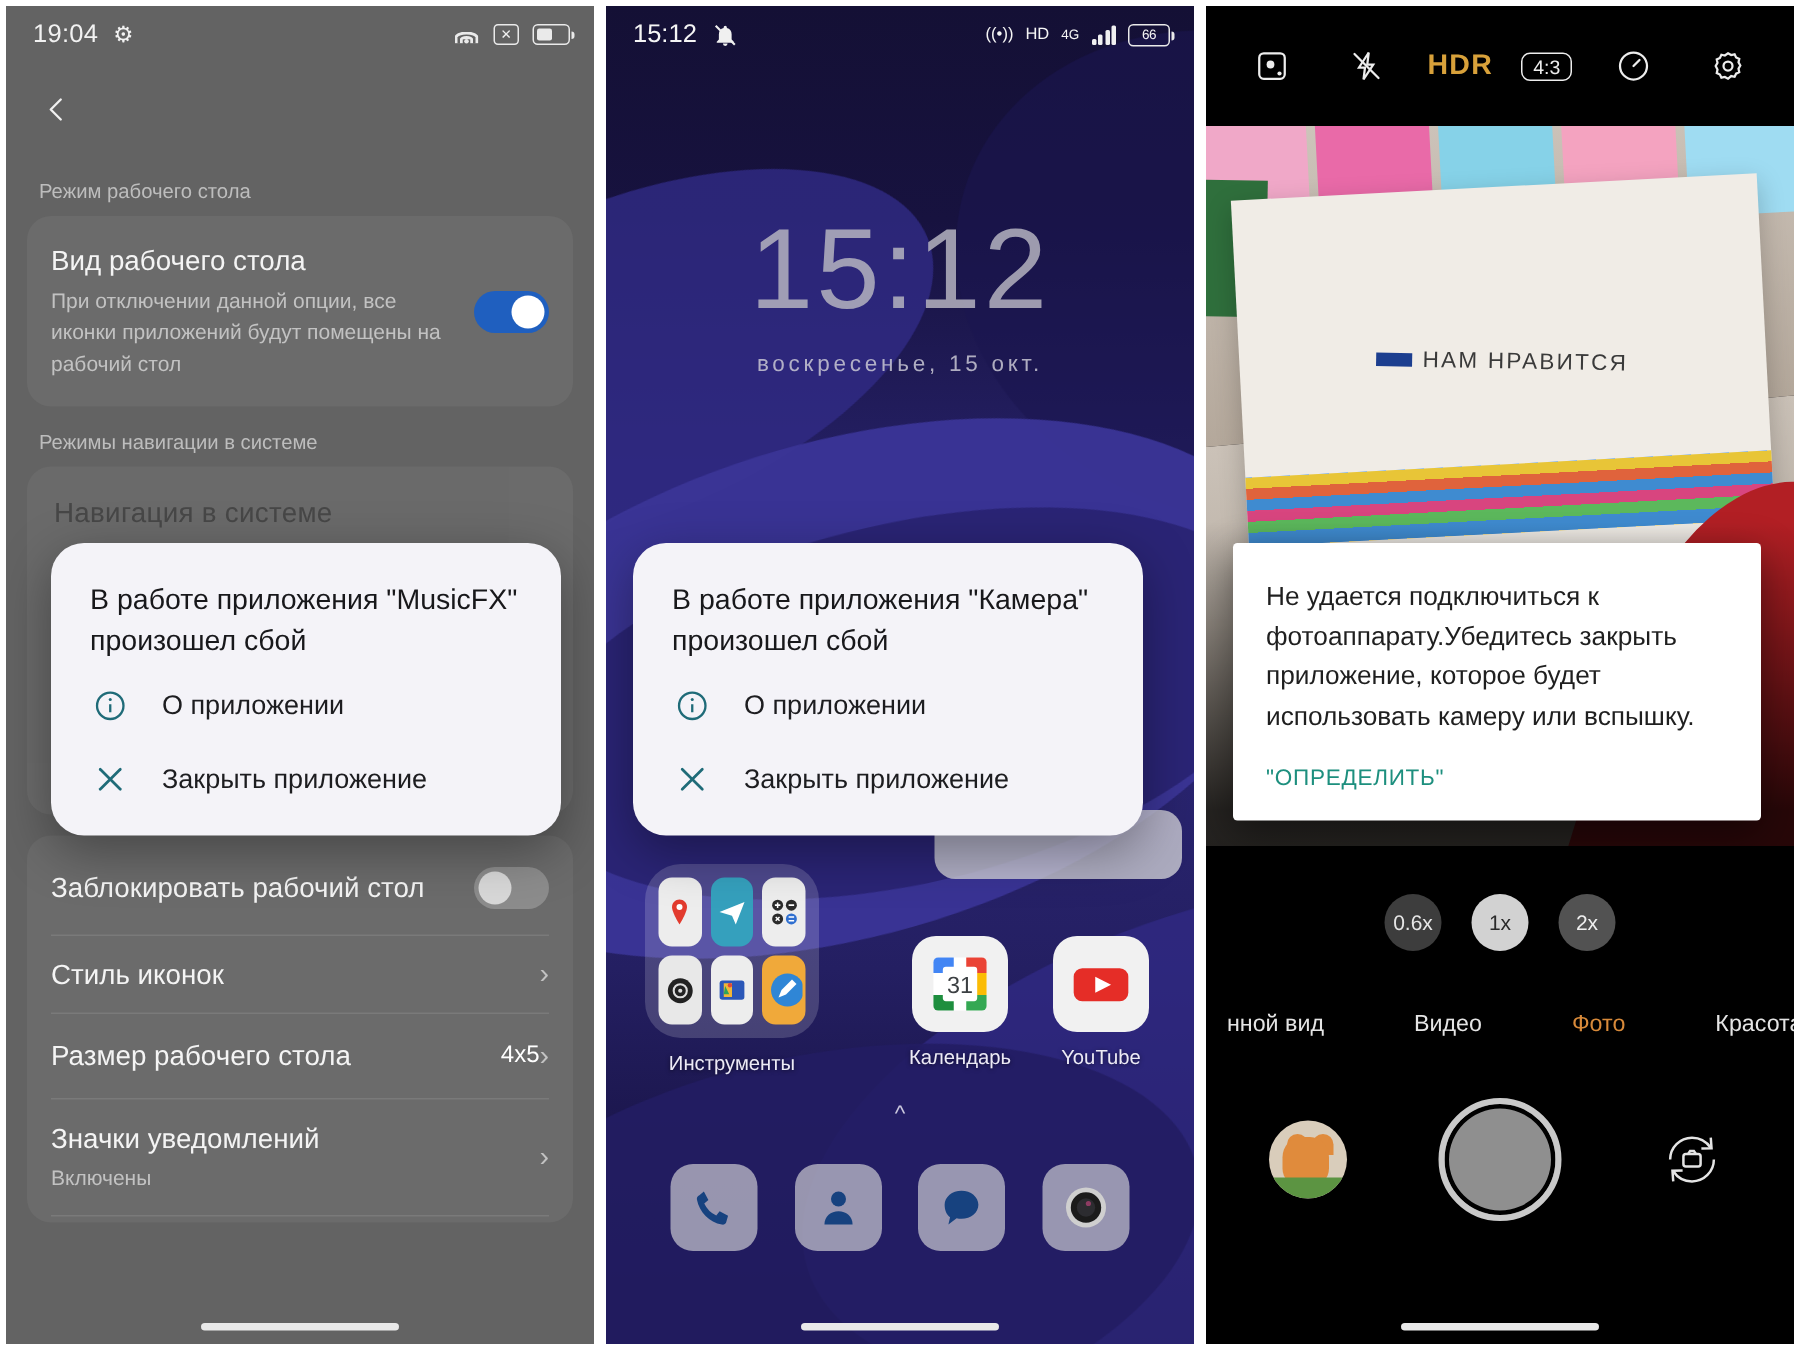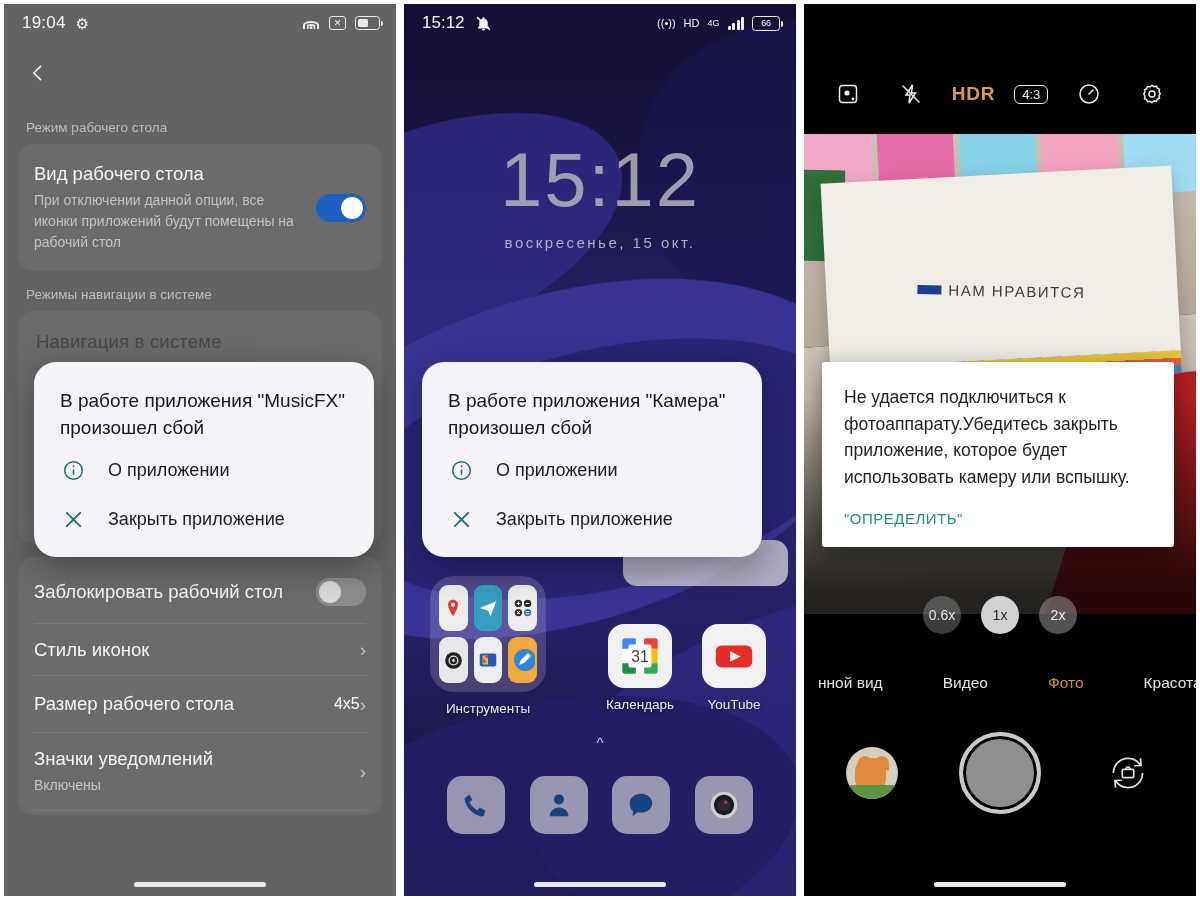--- a/index.html
+++ b/index.html
@@ -109,21 +109,21 @@
 
   .p2 .dock { position:absolute; left:0; right:0; bottom:62px; display:flex; justify-content:space-evenly; padding:0 18px; }
   .p2 .dock .ic { width:58px; height:58px; border-radius:15px; background:rgba(225,225,225,.62);
      display:flex; align-items:center; justify-content:center; }
 
   .p2 .ghostcard { position:absolute; left:219px; top:536px; width:165px; height:46px;
      background:rgba(225,225,225,.72); border-radius:14px; }
 
   
   .p3 { background:#000; color:#fff; }
-  .p3 .topbar { height:130px; display:flex; align-items:flex-end; justify-content:space-between; padding:0 22px 22px 22px; }
+  .p3 .topbar { height:80px; display:flex; align-items:flex-end; justify-content:space-between; padding:0 22px 22px 22px; }
   .p3 .topbar > div { width:44px; height:36px; display:flex; align-items:center; justify-content:center; }
   .hdr-txt { color:#d8a13a; font-size:19px; letter-spacing:.8px; font-weight:bold; }
 
   .p3 .viewfinder { position:relative; height:480px; overflow:hidden; background:#15100e; }
   .vf-scene { position:absolute; inset:-6% -6%; transform:rotate(-5deg); }
   .vf-wall  { position:absolute; left:0; right:0; top:0; height:42%; background:linear-gradient(180deg,#cfc6bd,#b4a89b); }
   .vf-floor { position:absolute; left:0; right:0; bottom:0; height:58%; background:linear-gradient(180deg,#cbc2b8,#9e9488); }
   .vf-shelf { position:absolute; left:12%; top:13%; width:80%; height:50%; background:#f0ece6; transform:rotate(2deg); box-shadow:0 6px 18px rgba(0,0,0,.22); }
   .vf-stripes { position:absolute; left:0; right:0; bottom:14%; height:17%;
      background:repeating-linear-gradient(180deg,#e8c537 0 16%,#e0633c 16% 32%,#3f8bd0 32% 48%,#d8457f 48% 64%,#5cb85c 64% 80%,#3f8bd0 80% 100%); }

